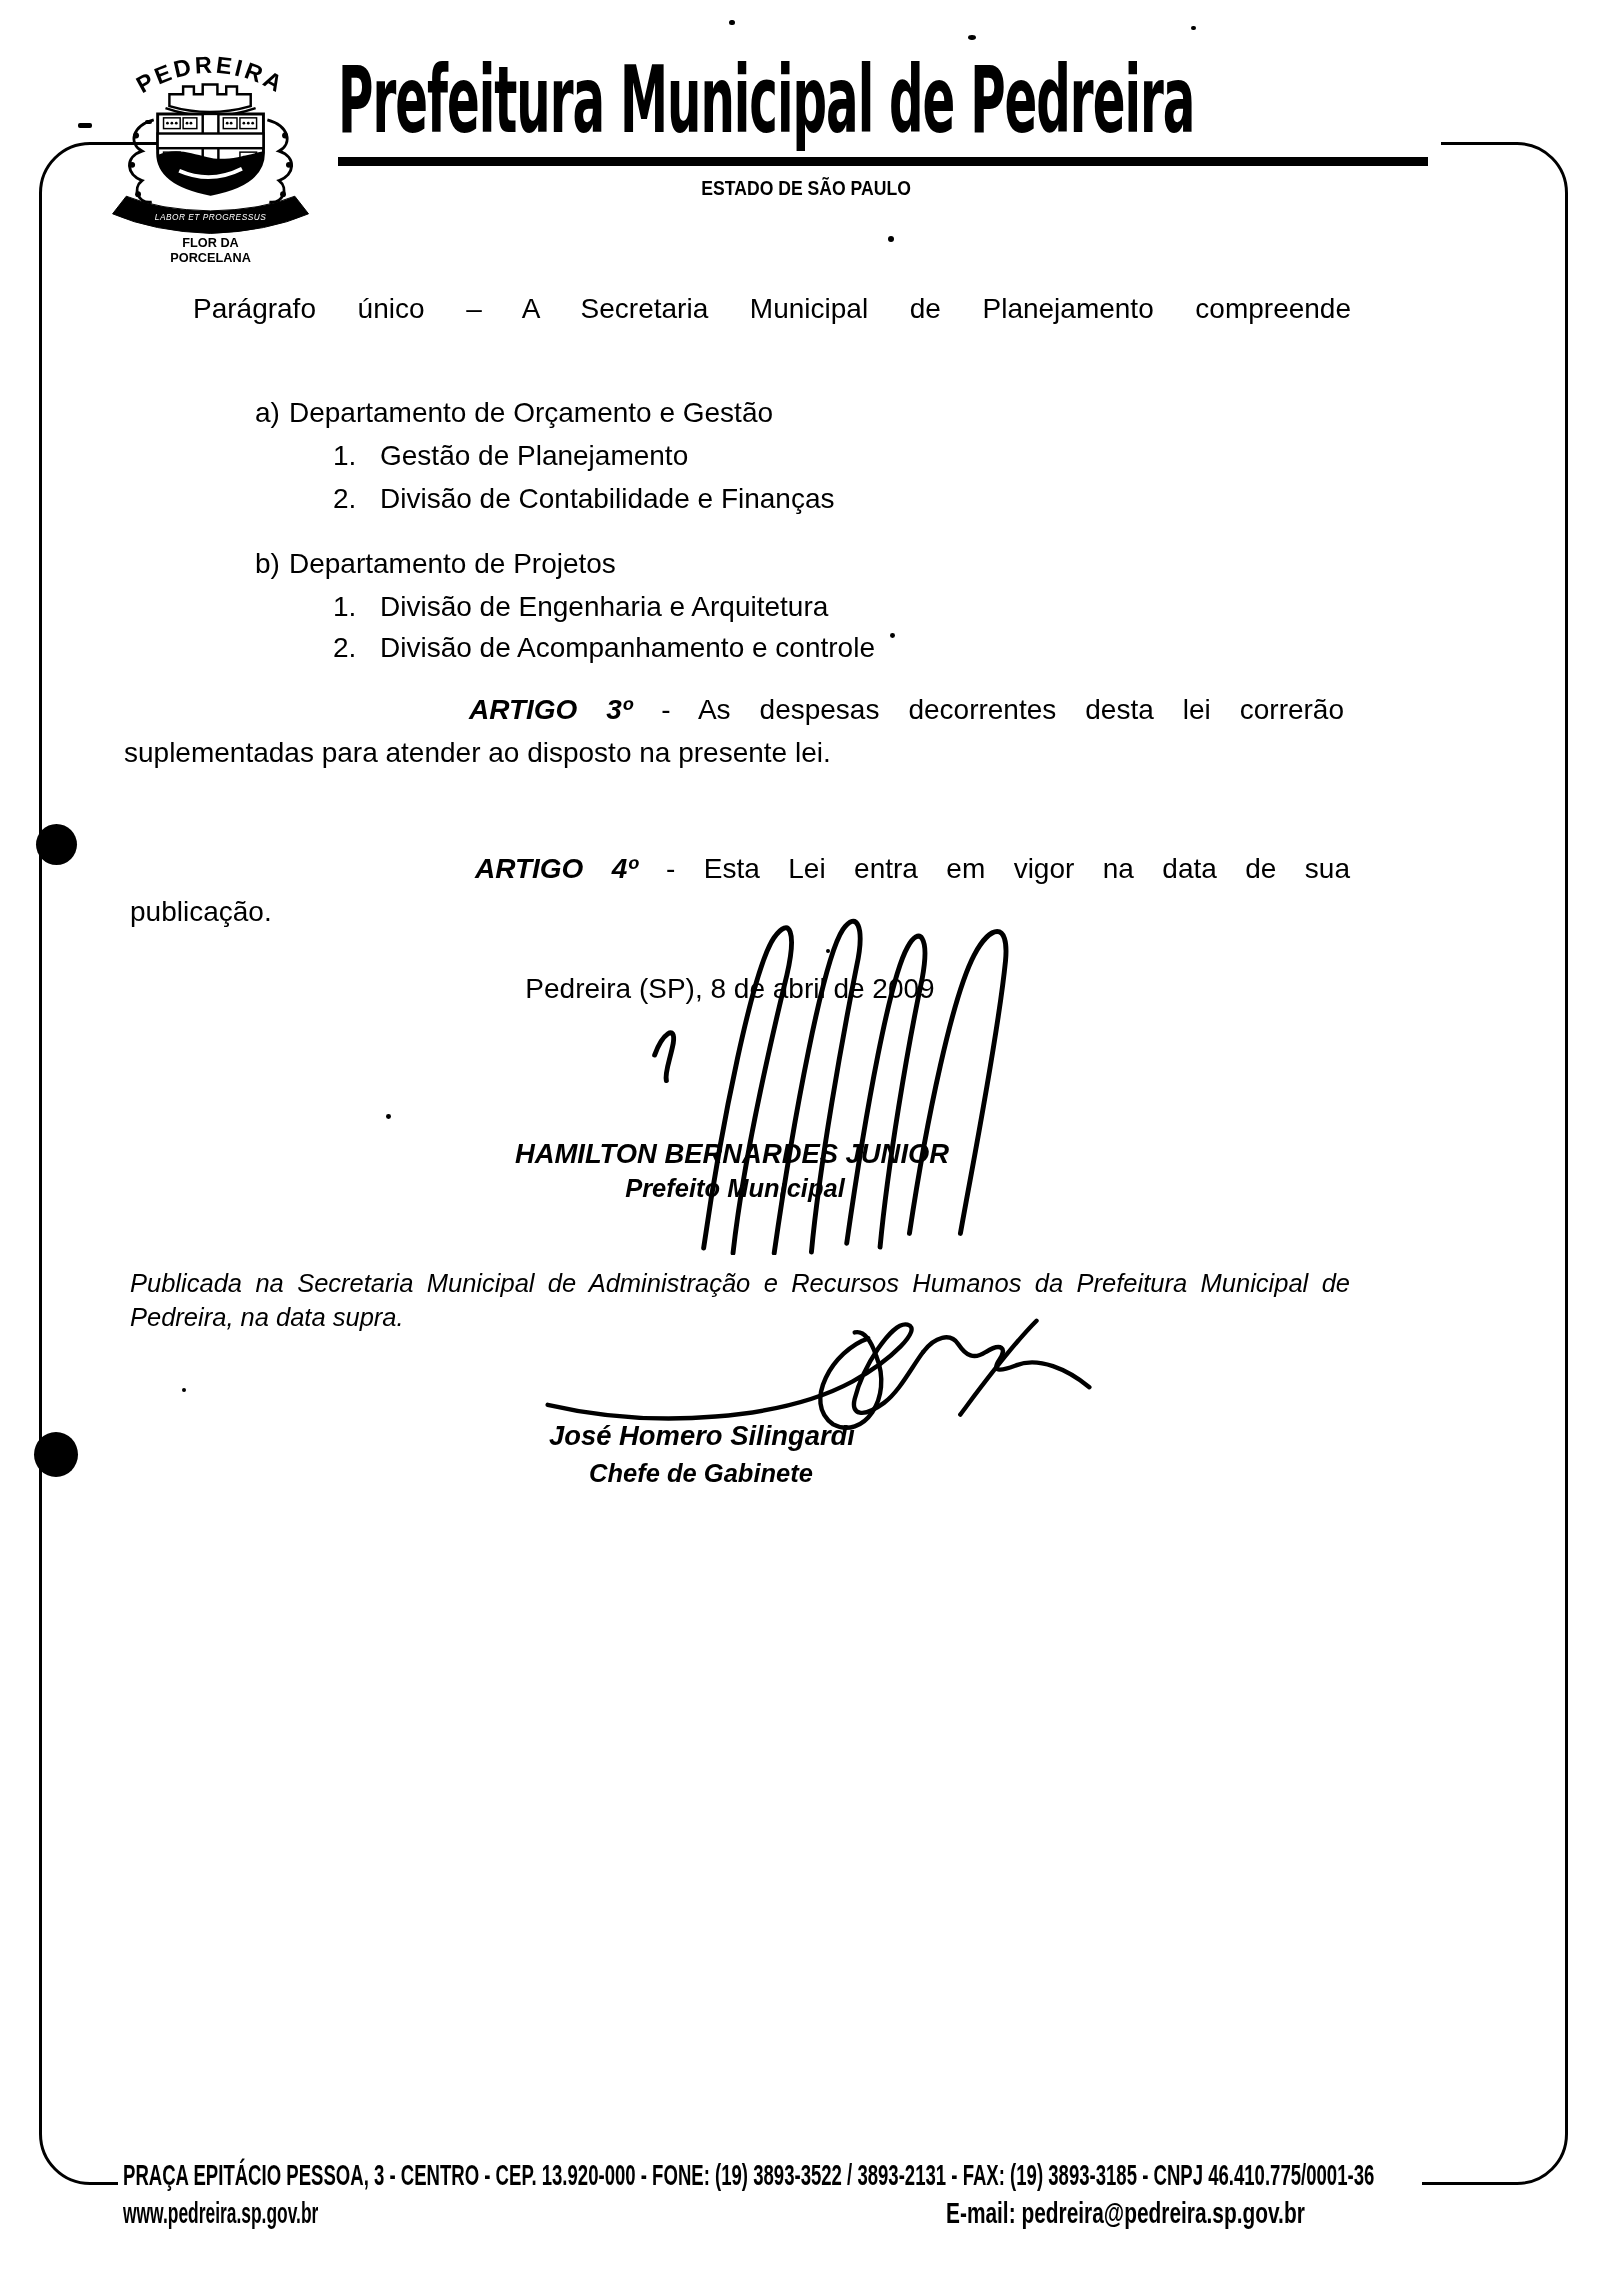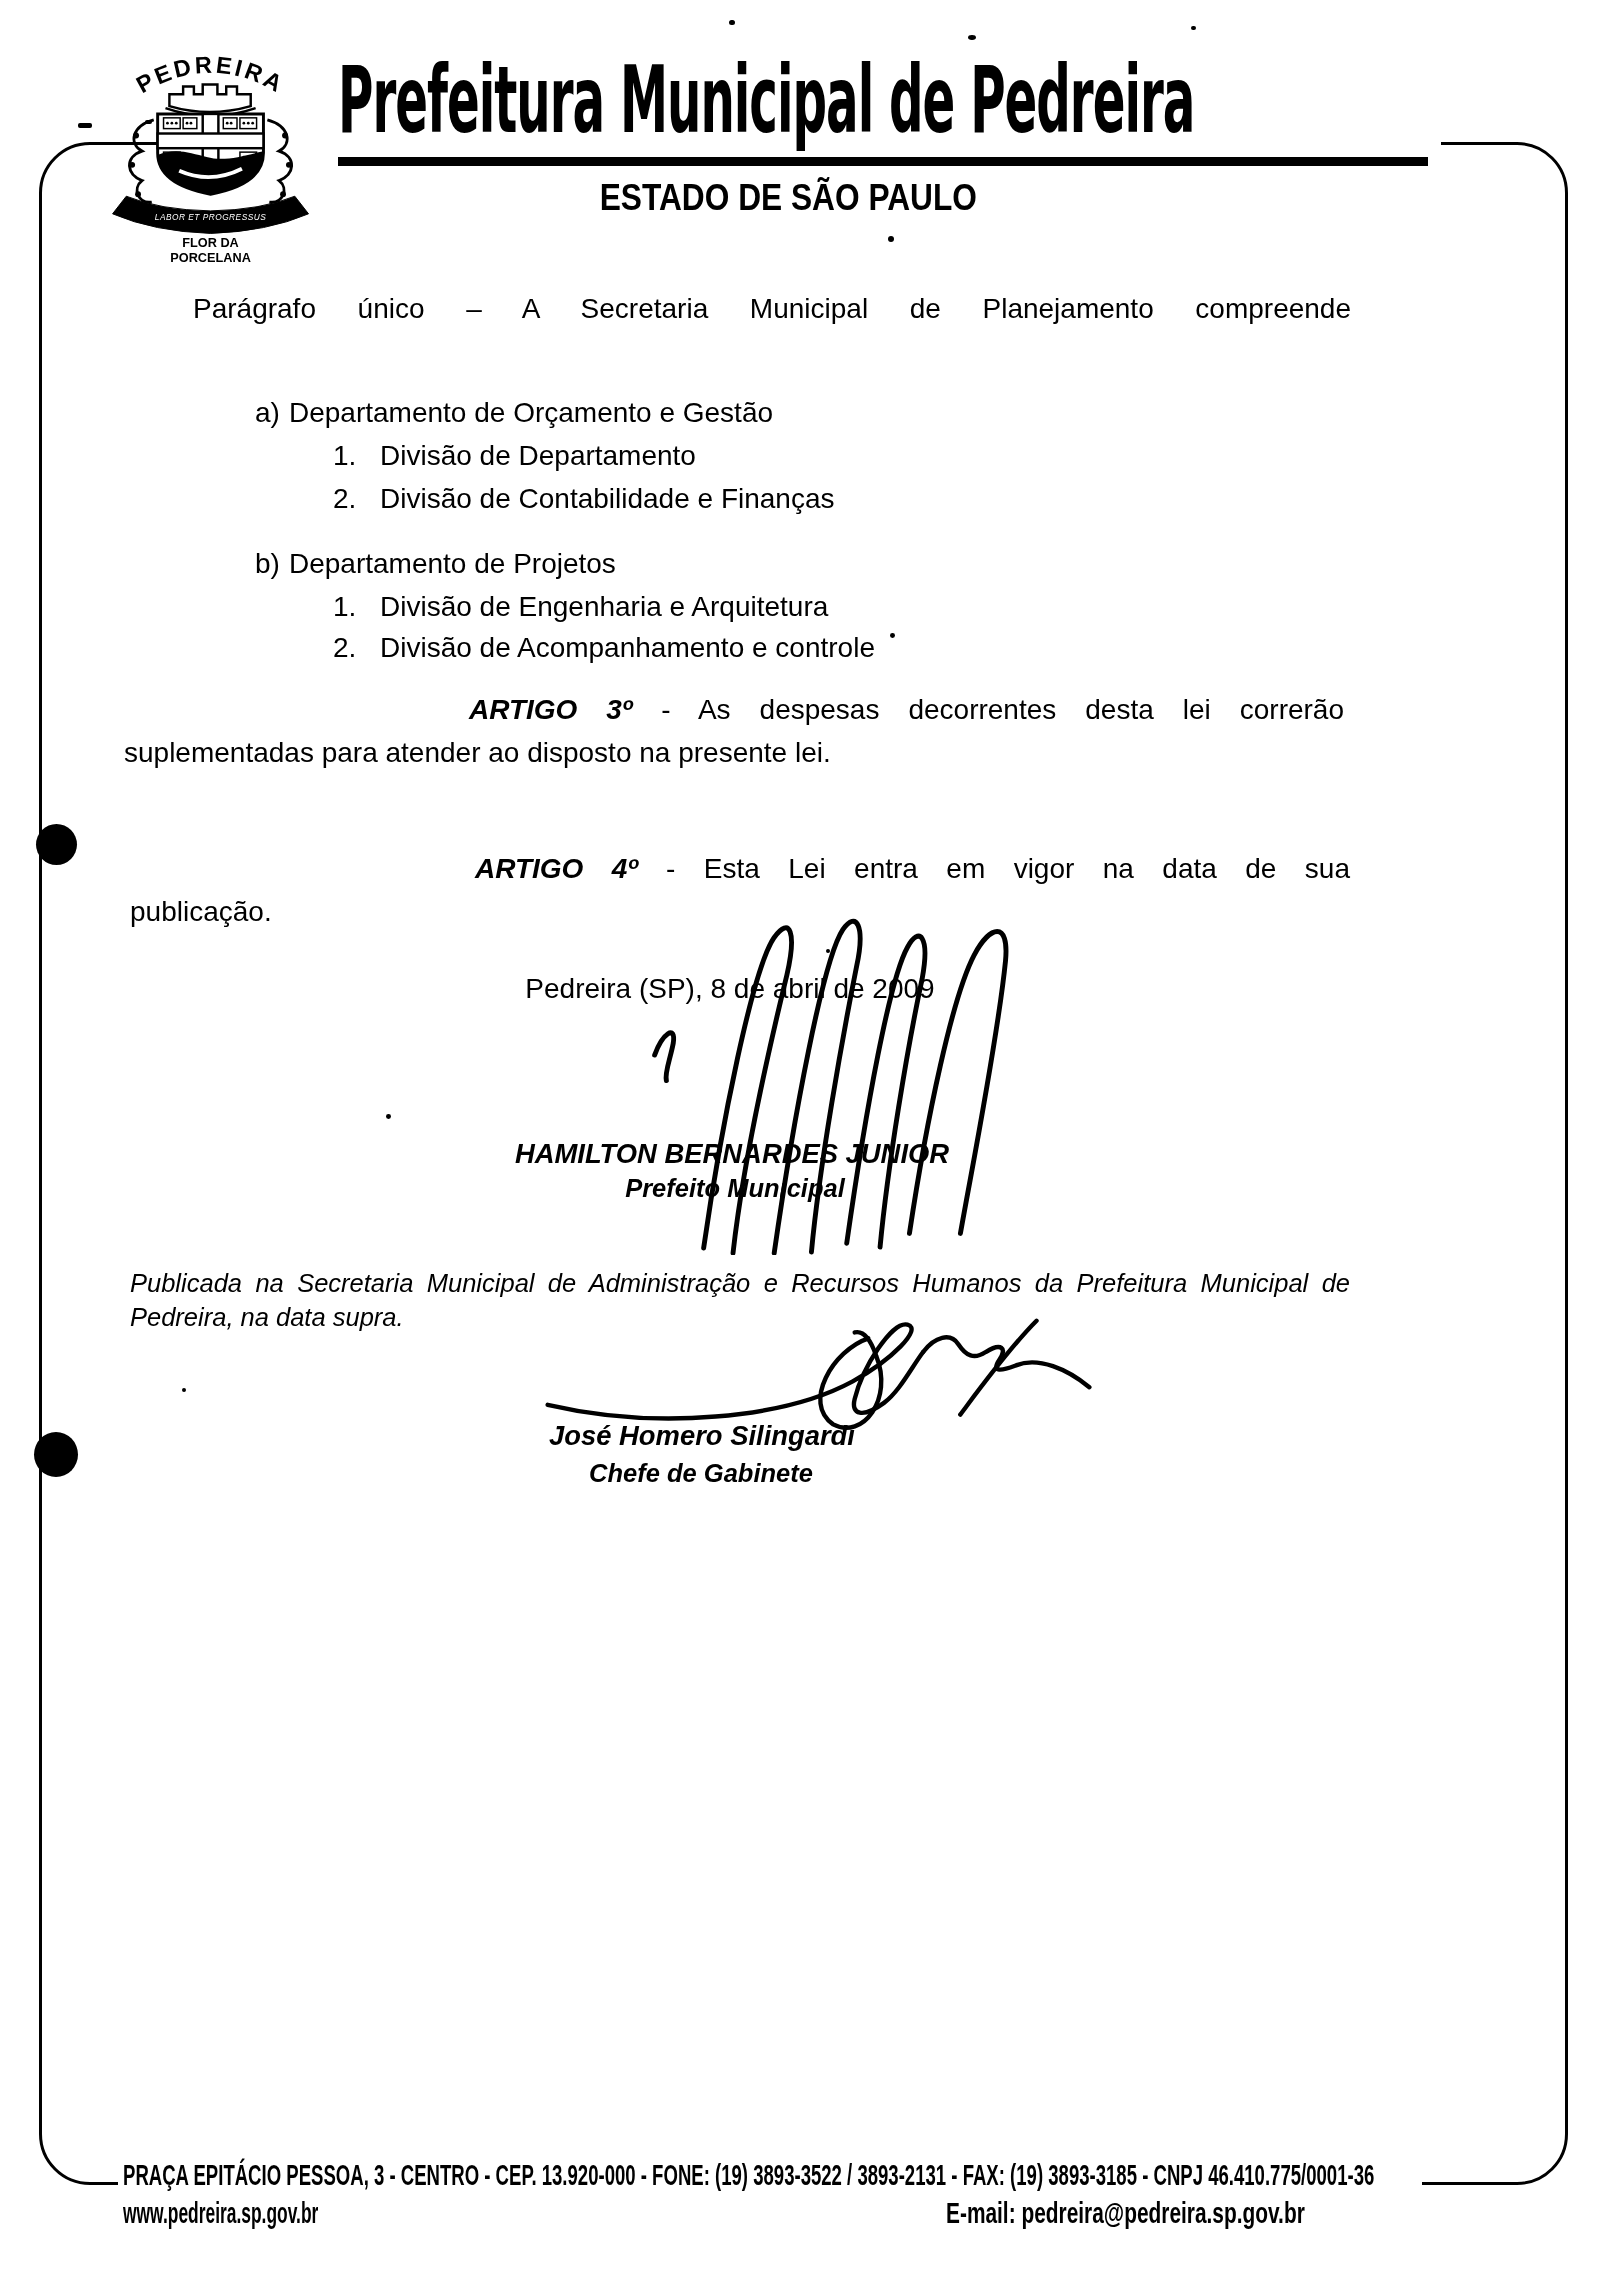--- a/index.html
+++ b/index.html
@@ -27,22 +27,22 @@
   
   .title-underline{left:338px;top:157px;width:1090px;height:8.8px;background:#000;z-index:2;}
   .doc-title{
     left:338px;top:51px;width:1090px;height:98px;
     font-family:"DejaVu Sans", sans-serif;
     font-weight:bold;font-size:93px;line-height:98px;
     white-space:nowrap;z-index:3;letter-spacing:-2px;
   }
   .doc-title>span{display:inline-block;transform:scaleX(0.52);transform-origin:left center;}
   .state-line{
-    left:513px;top:177px;width:490px;text-align:right;
-    font-weight:bold;font-size:36px;z-index:3;
+    left:561px;top:177px;width:490px;text-align:center;
+    font-weight:bold;font-size:20px;z-index:3;
   }
   .state-line>span{display:inline-block;transform:scaleX(0.88);transform-origin:center;white-space:nowrap;}
   
   .bodytext{font-size:28px;line-height:45px;z-index:3;}
   .jl{text-align:justify;text-align-last:justify;}
   .line{display:block;}
   .marker{display:inline-block;}
   
   .article{font-size:28px;line-height:43px;z-index:3;}
   .article .indent1{padding-left:345px;}
@@ -147,21 +147,21 @@
   </div>
 
   <div class="abs bodytext" style="left:193px;top:286px;width:1158px;">
     <span class="line jl"><span class="b">Parágrafo único</span> <span>– A Secretaria Municipal de Planejamento compreende</span></span>
   </div>
 
   <div class="abs bodytext" style="left:255px;top:390px;">
     <span class="marker" style="width:34px;">a)</span><span>Departamento de Orçamento e Gestão</span>
   </div>
   <div class="abs bodytext" style="left:333px;top:433px;">
-    <span class="marker" style="width:47px;">1.</span><span>Divisão de Departamento</span>
+    <span class="marker" style="width:47px;">1.</span><span>Gestão de Planejamento</span>
   </div>
   <div class="abs bodytext" style="left:333px;top:476px;">
     <span class="marker" style="width:47px;">2.</span><span>Divisão de Contabilidade e Finanças</span>
   </div>
 
   <div class="abs bodytext" style="left:255px;top:541px;">
     <span class="marker" style="width:34px;">b)</span><span>Departamento de Projetos</span>
   </div>
   <div class="abs bodytext" style="left:333px;top:584px;">
     <span class="marker" style="width:47px;">1.</span><span>Divisão de Engenharia e Arquitetura</span>

